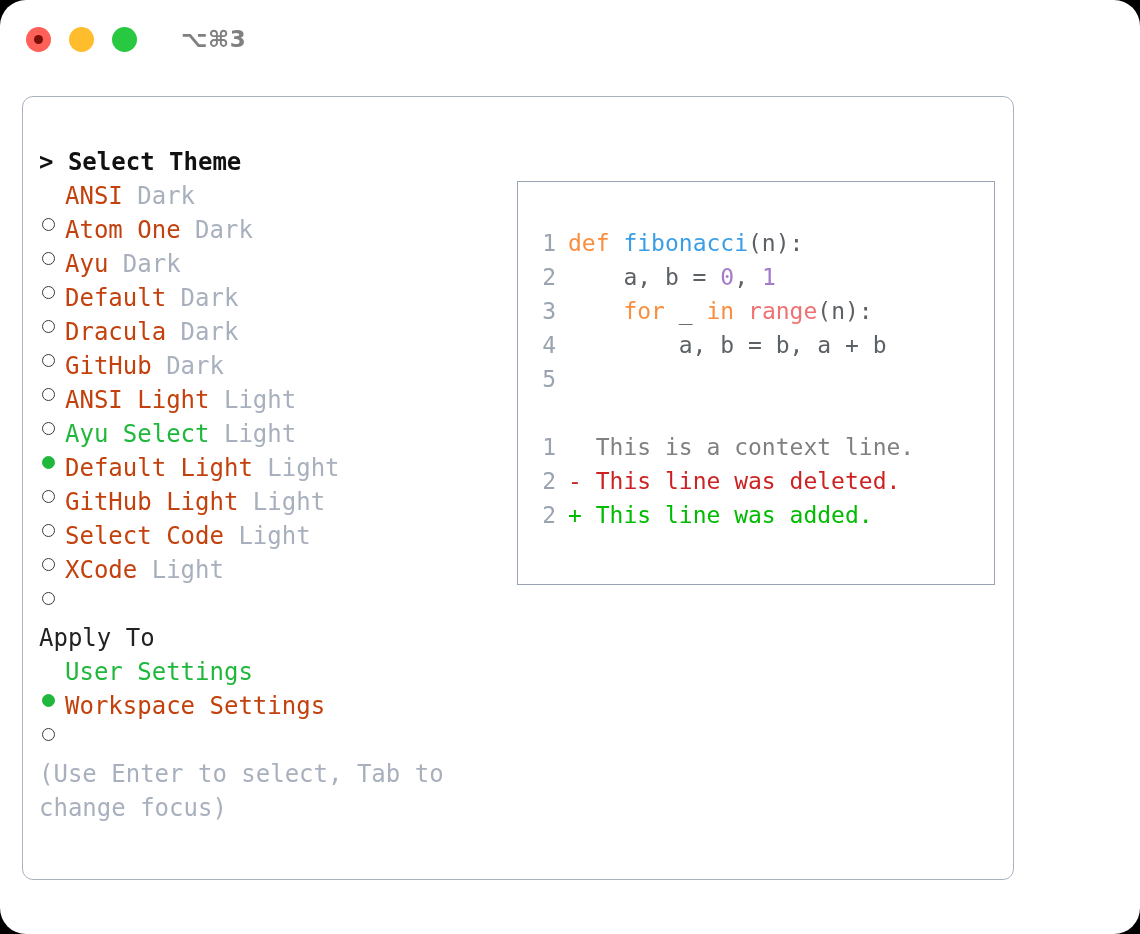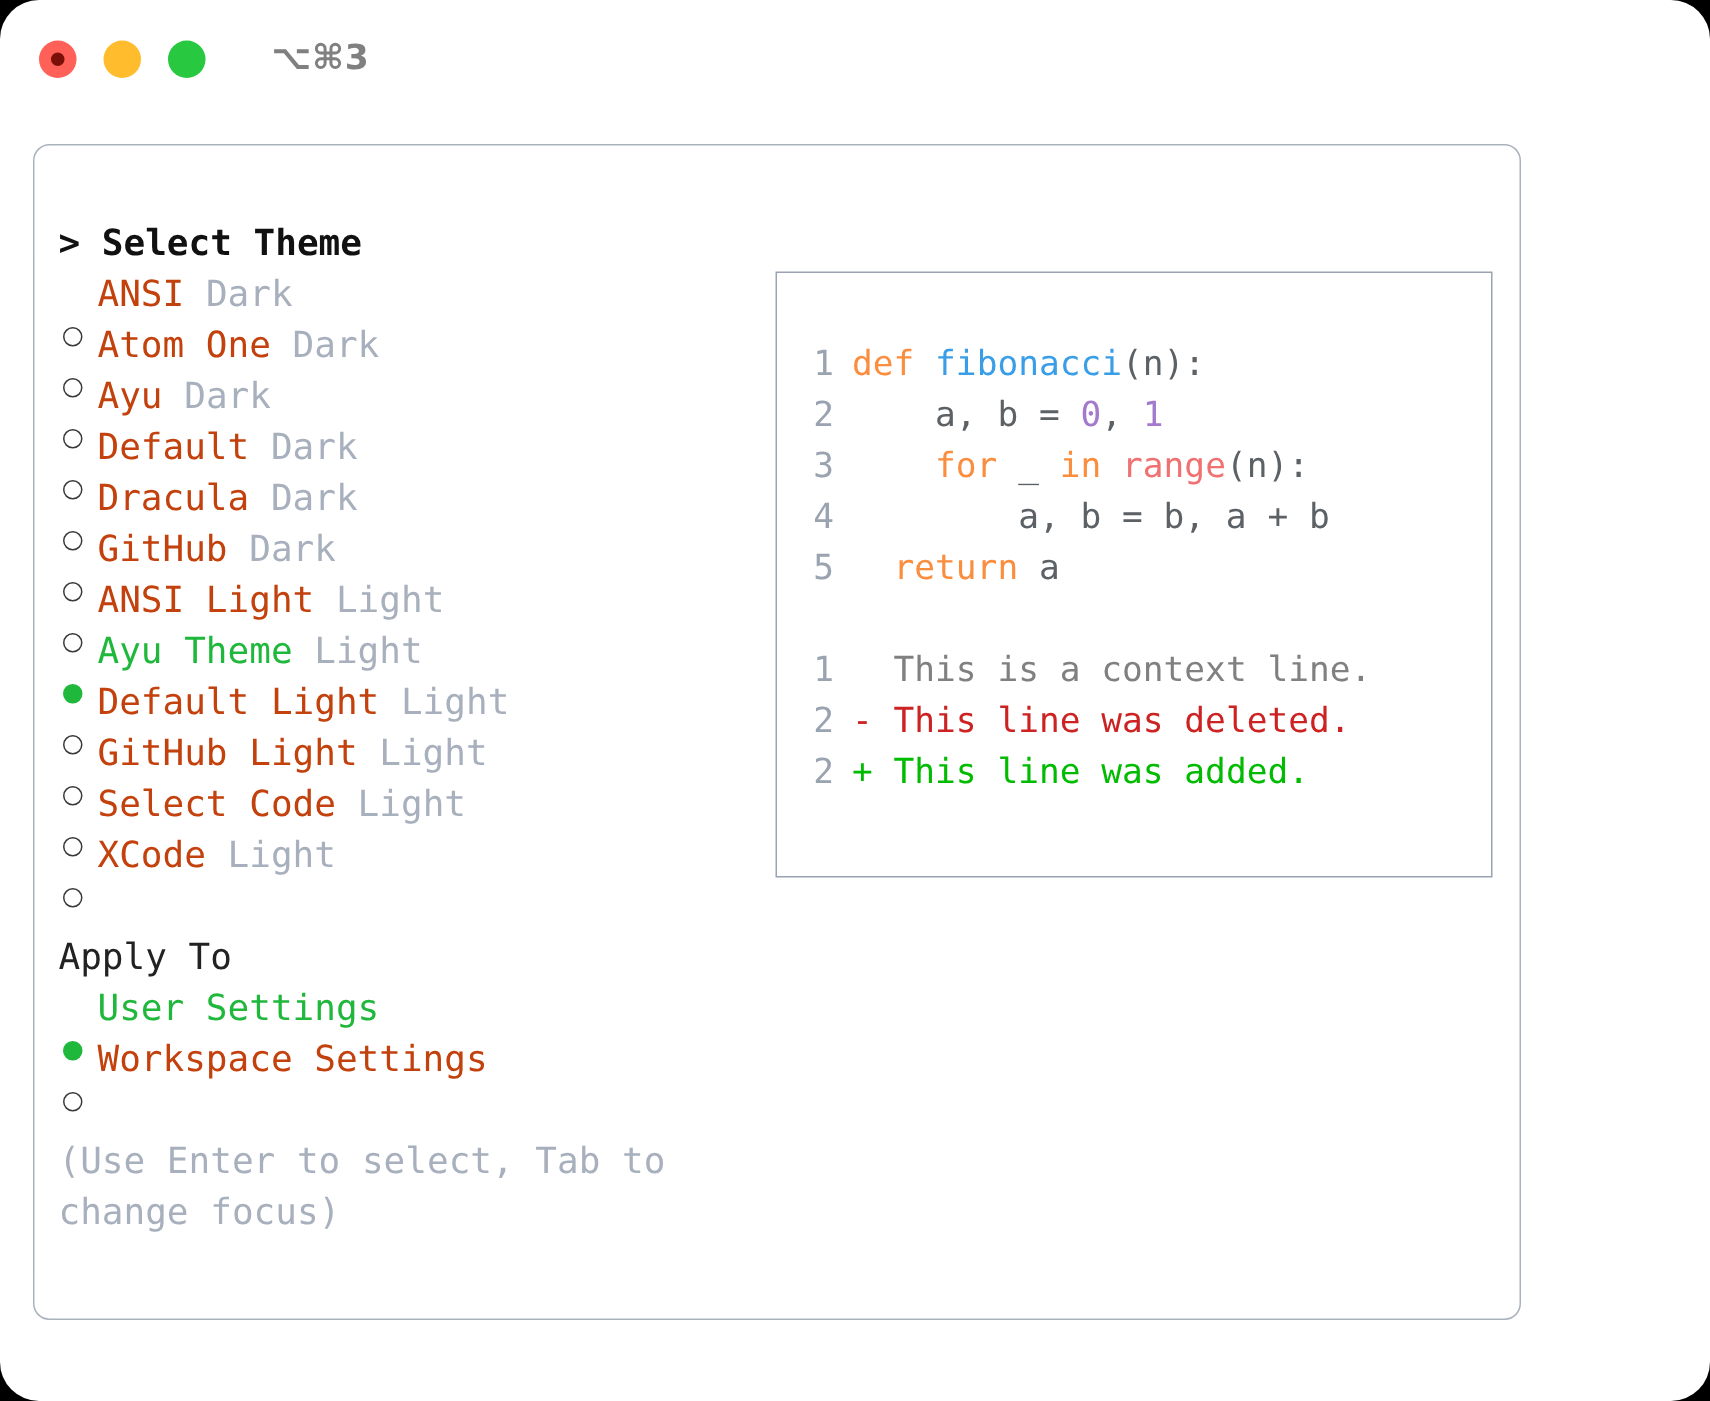--- a/index.html
+++ b/index.html
@@ -239,21 +239,21 @@
         <div class="section-head">&gt; Select Theme</div>
 
         <div id="theme-options">
             <div class="opt-row"><span class="bullet"></span><span class="opt-label">ANSI</span><span class="opt-label"> </span><span class="opt-tag">Dark</span></div>
             <div class="opt-row"><span class="bullet"></span><span class="opt-label">Atom One</span><span class="opt-label"> </span><span class="opt-tag">Dark</span></div>
             <div class="opt-row"><span class="bullet"></span><span class="opt-label">Ayu</span><span class="opt-label"> </span><span class="opt-tag">Dark</span></div>
             <div class="opt-row"><span class="bullet"></span><span class="opt-label">Default</span><span class="opt-label"> </span><span class="opt-tag">Dark</span></div>
             <div class="opt-row"><span class="bullet"></span><span class="opt-label">Dracula</span><span class="opt-label"> </span><span class="opt-tag">Dark</span></div>
             <div class="opt-row"><span class="bullet"></span><span class="opt-label">GitHub</span><span class="opt-label"> </span><span class="opt-tag">Dark</span></div>
             <div class="opt-row"><span class="bullet"></span><span class="opt-label">ANSI Light</span><span class="opt-label"> </span><span class="opt-tag">Light</span></div>
-            <div class="opt-row sel"><span class="bullet sel"></span><span class="opt-label">Ayu Theme</span><span class="opt-label"> </span><span class="opt-tag">Light</span></div>
+            <div class="opt-row sel"><span class="bullet sel"></span><span class="opt-label">Ayu Select</span><span class="opt-label"> </span><span class="opt-tag">Light</span></div>
             <div class="opt-row"><span class="bullet"></span><span class="opt-label">Default Light</span><span class="opt-label"> </span><span class="opt-tag">Light</span></div>
             <div class="opt-row"><span class="bullet"></span><span class="opt-label">GitHub Light</span><span class="opt-label"> </span><span class="opt-tag">Light</span></div>
             <div class="opt-row"><span class="bullet"></span><span class="opt-label">Select Code</span><span class="opt-label"> </span><span class="opt-tag">Light</span></div>
             <div class="opt-row"><span class="bullet"></span><span class="opt-label">XCode</span><span class="opt-label"> </span><span class="opt-tag">Light</span></div>
           </div>
 
         <div class="spacer-row"></div>
 
         <div class="section-head-apply">Apply To</div>
 
@@ -266,21 +266,21 @@
       </div>
 
       <div class="col-right">
 
         <div class="preview-box">
           <div id="preview-code">
               <div class="code-line"><span class="ln">1</span><span><span class="t-kw">def </span><span class="t-fn">fibonacci</span><span class="t-pn">(n):</span></span></div>
               <div class="code-line"><span class="ln">2</span><span><span class="t-var">    a, b = </span><span class="t-num">0</span><span class="t-pn">, </span><span class="t-num">1</span></span></div>
               <div class="code-line"><span class="ln">3</span><span><span class="t-kw">    for </span><span class="t-var">_ </span><span class="t-kw">in </span><span class="t-call">range</span><span class="t-pn">(n):</span></span></div>
               <div class="code-line"><span class="ln">4</span><span><span class="t-var">        a, b = b, a + b</span></span></div>
-              <div class="code-line"><span class="ln">5</span><span><span class="t-kw">  return </span><span class="t-var">a</span></span></div>
+              <div class="code-line"><span class="ln">5</span></div>
             </div>
           <div class="code-blank"></div>
           <div id="preview-diff">
               <div class="code-line"><span class="ln">1</span><span class="t-ctx">  </span><span class="t-ctx">This is a context line.</span></div>
               <div class="code-line"><span class="ln">2</span><span class="t-del">- </span><span class="t-del">This line was deleted.</span></div>
               <div class="code-line"><span class="ln">2</span><span class="t-add">+ </span><span class="t-add">This line was added.</span></div>
             </div>
         </div>
       </div>
 

